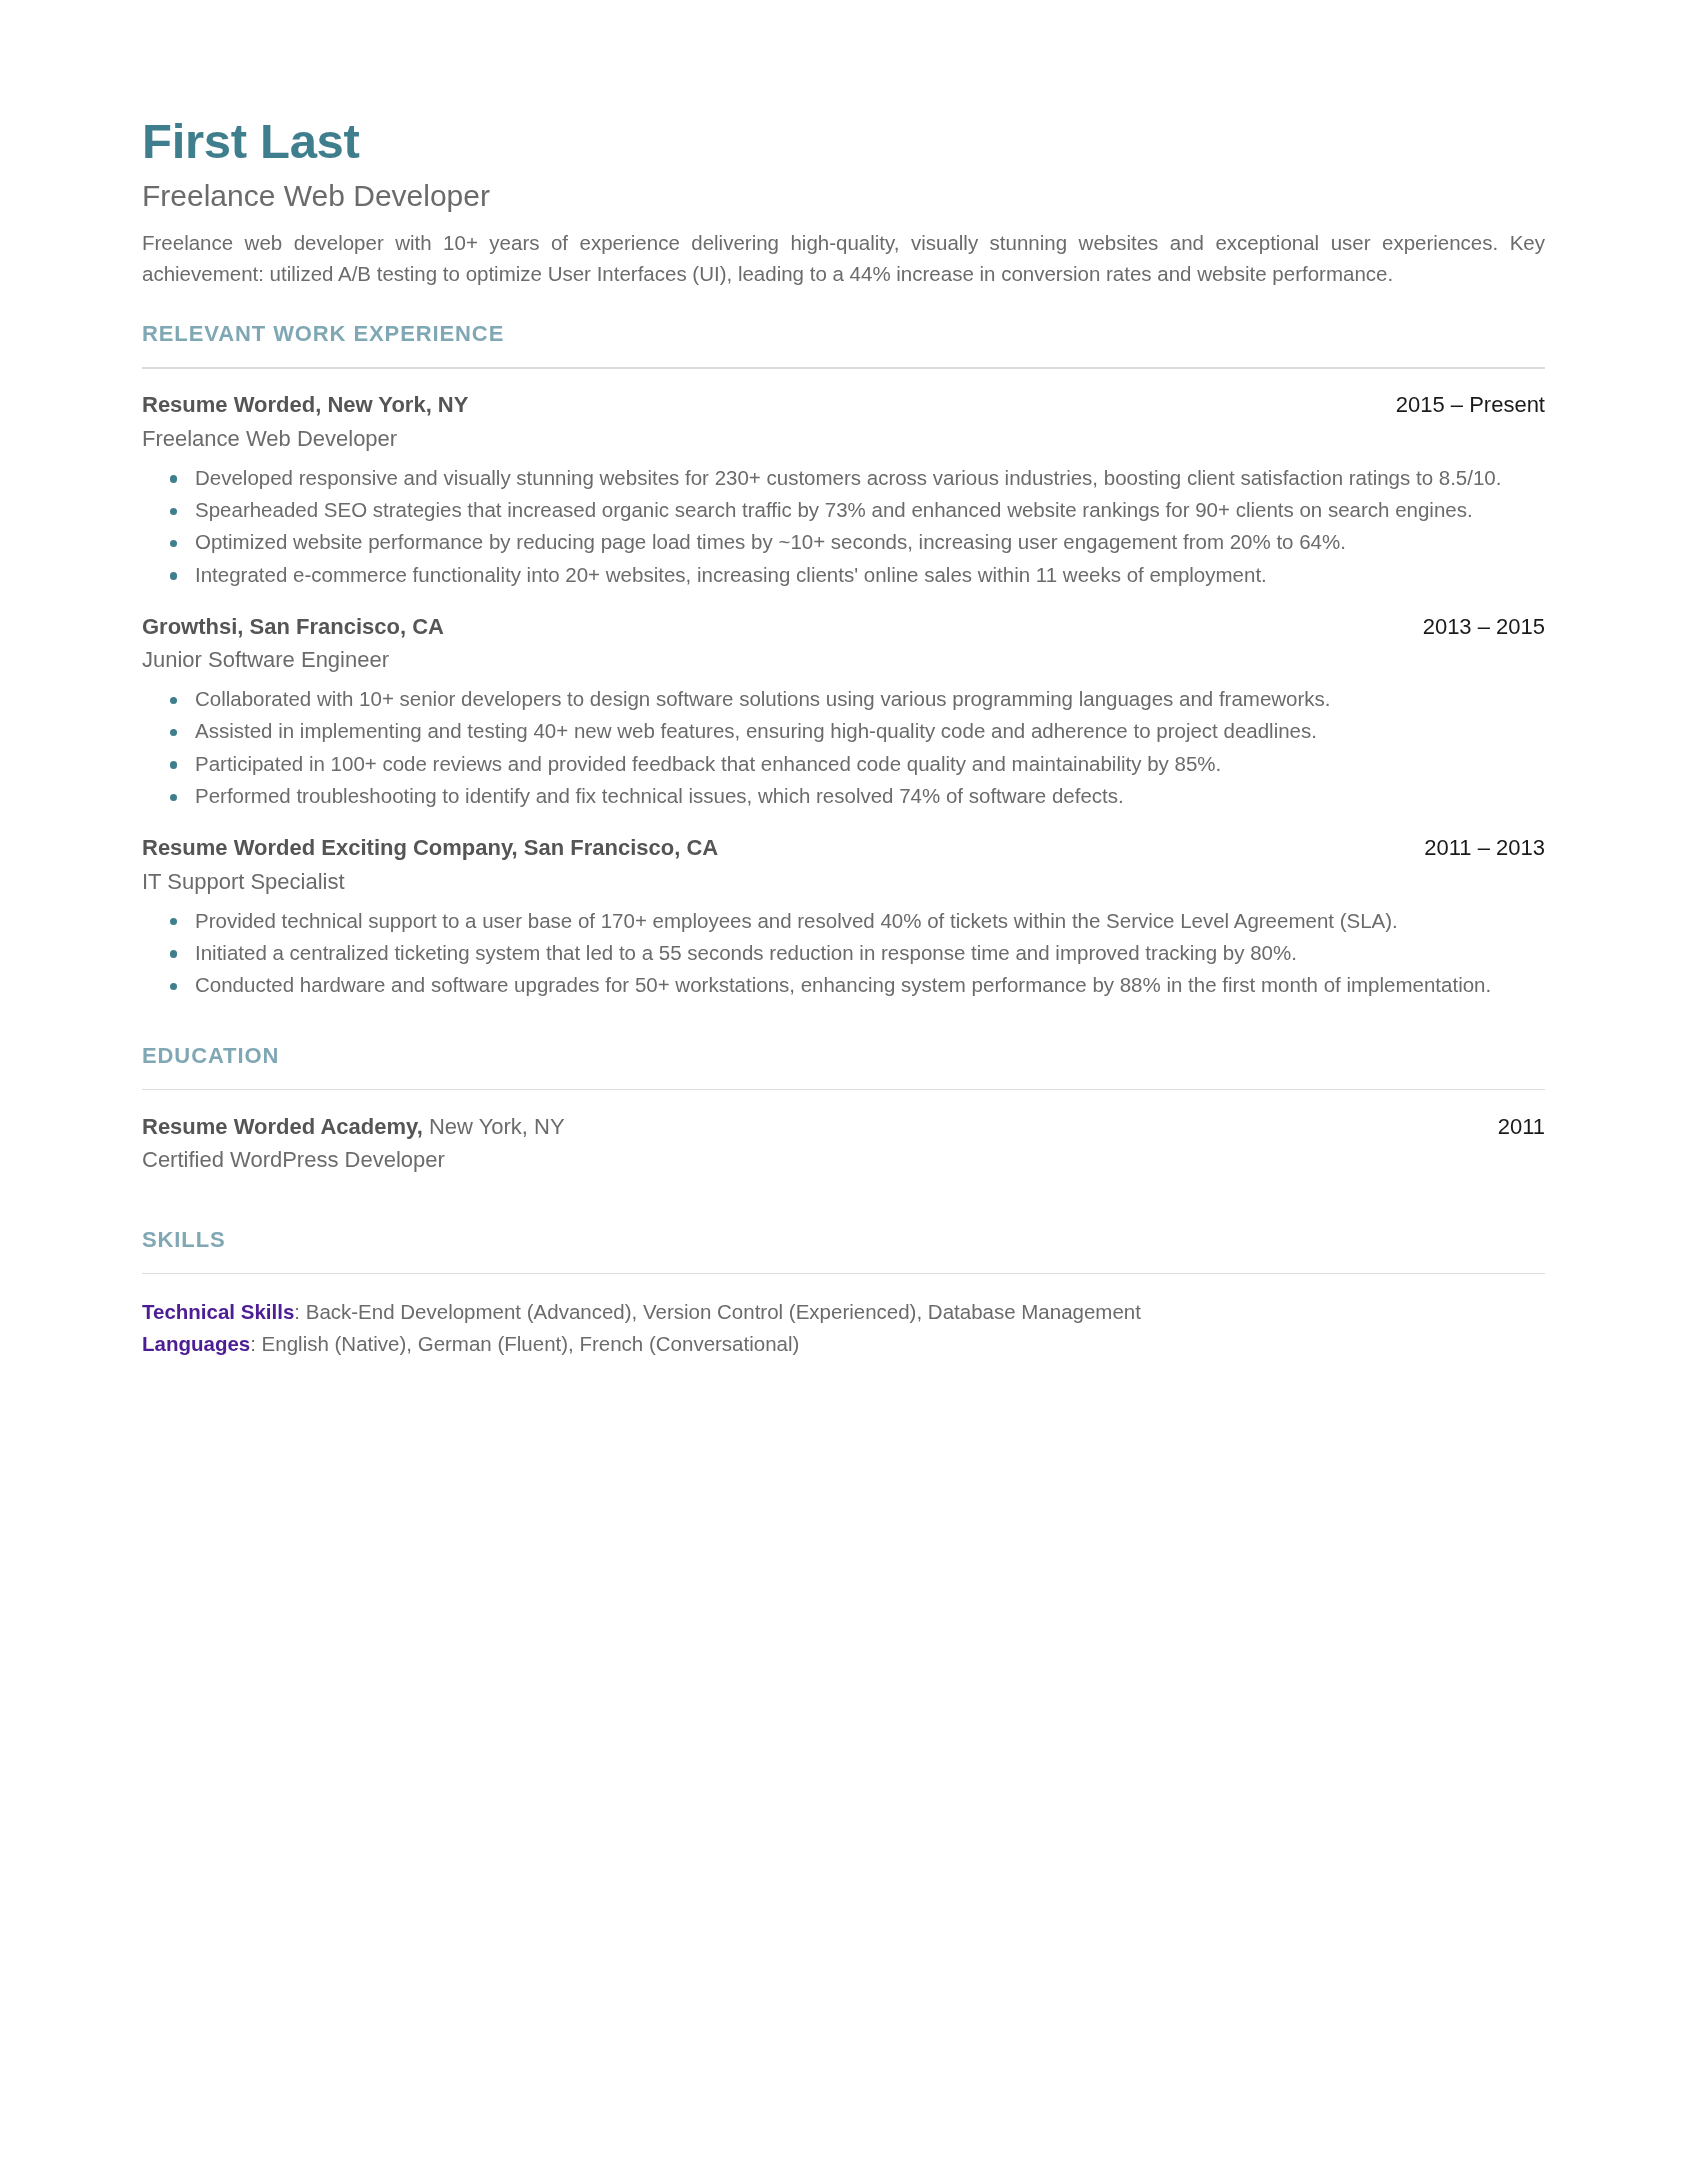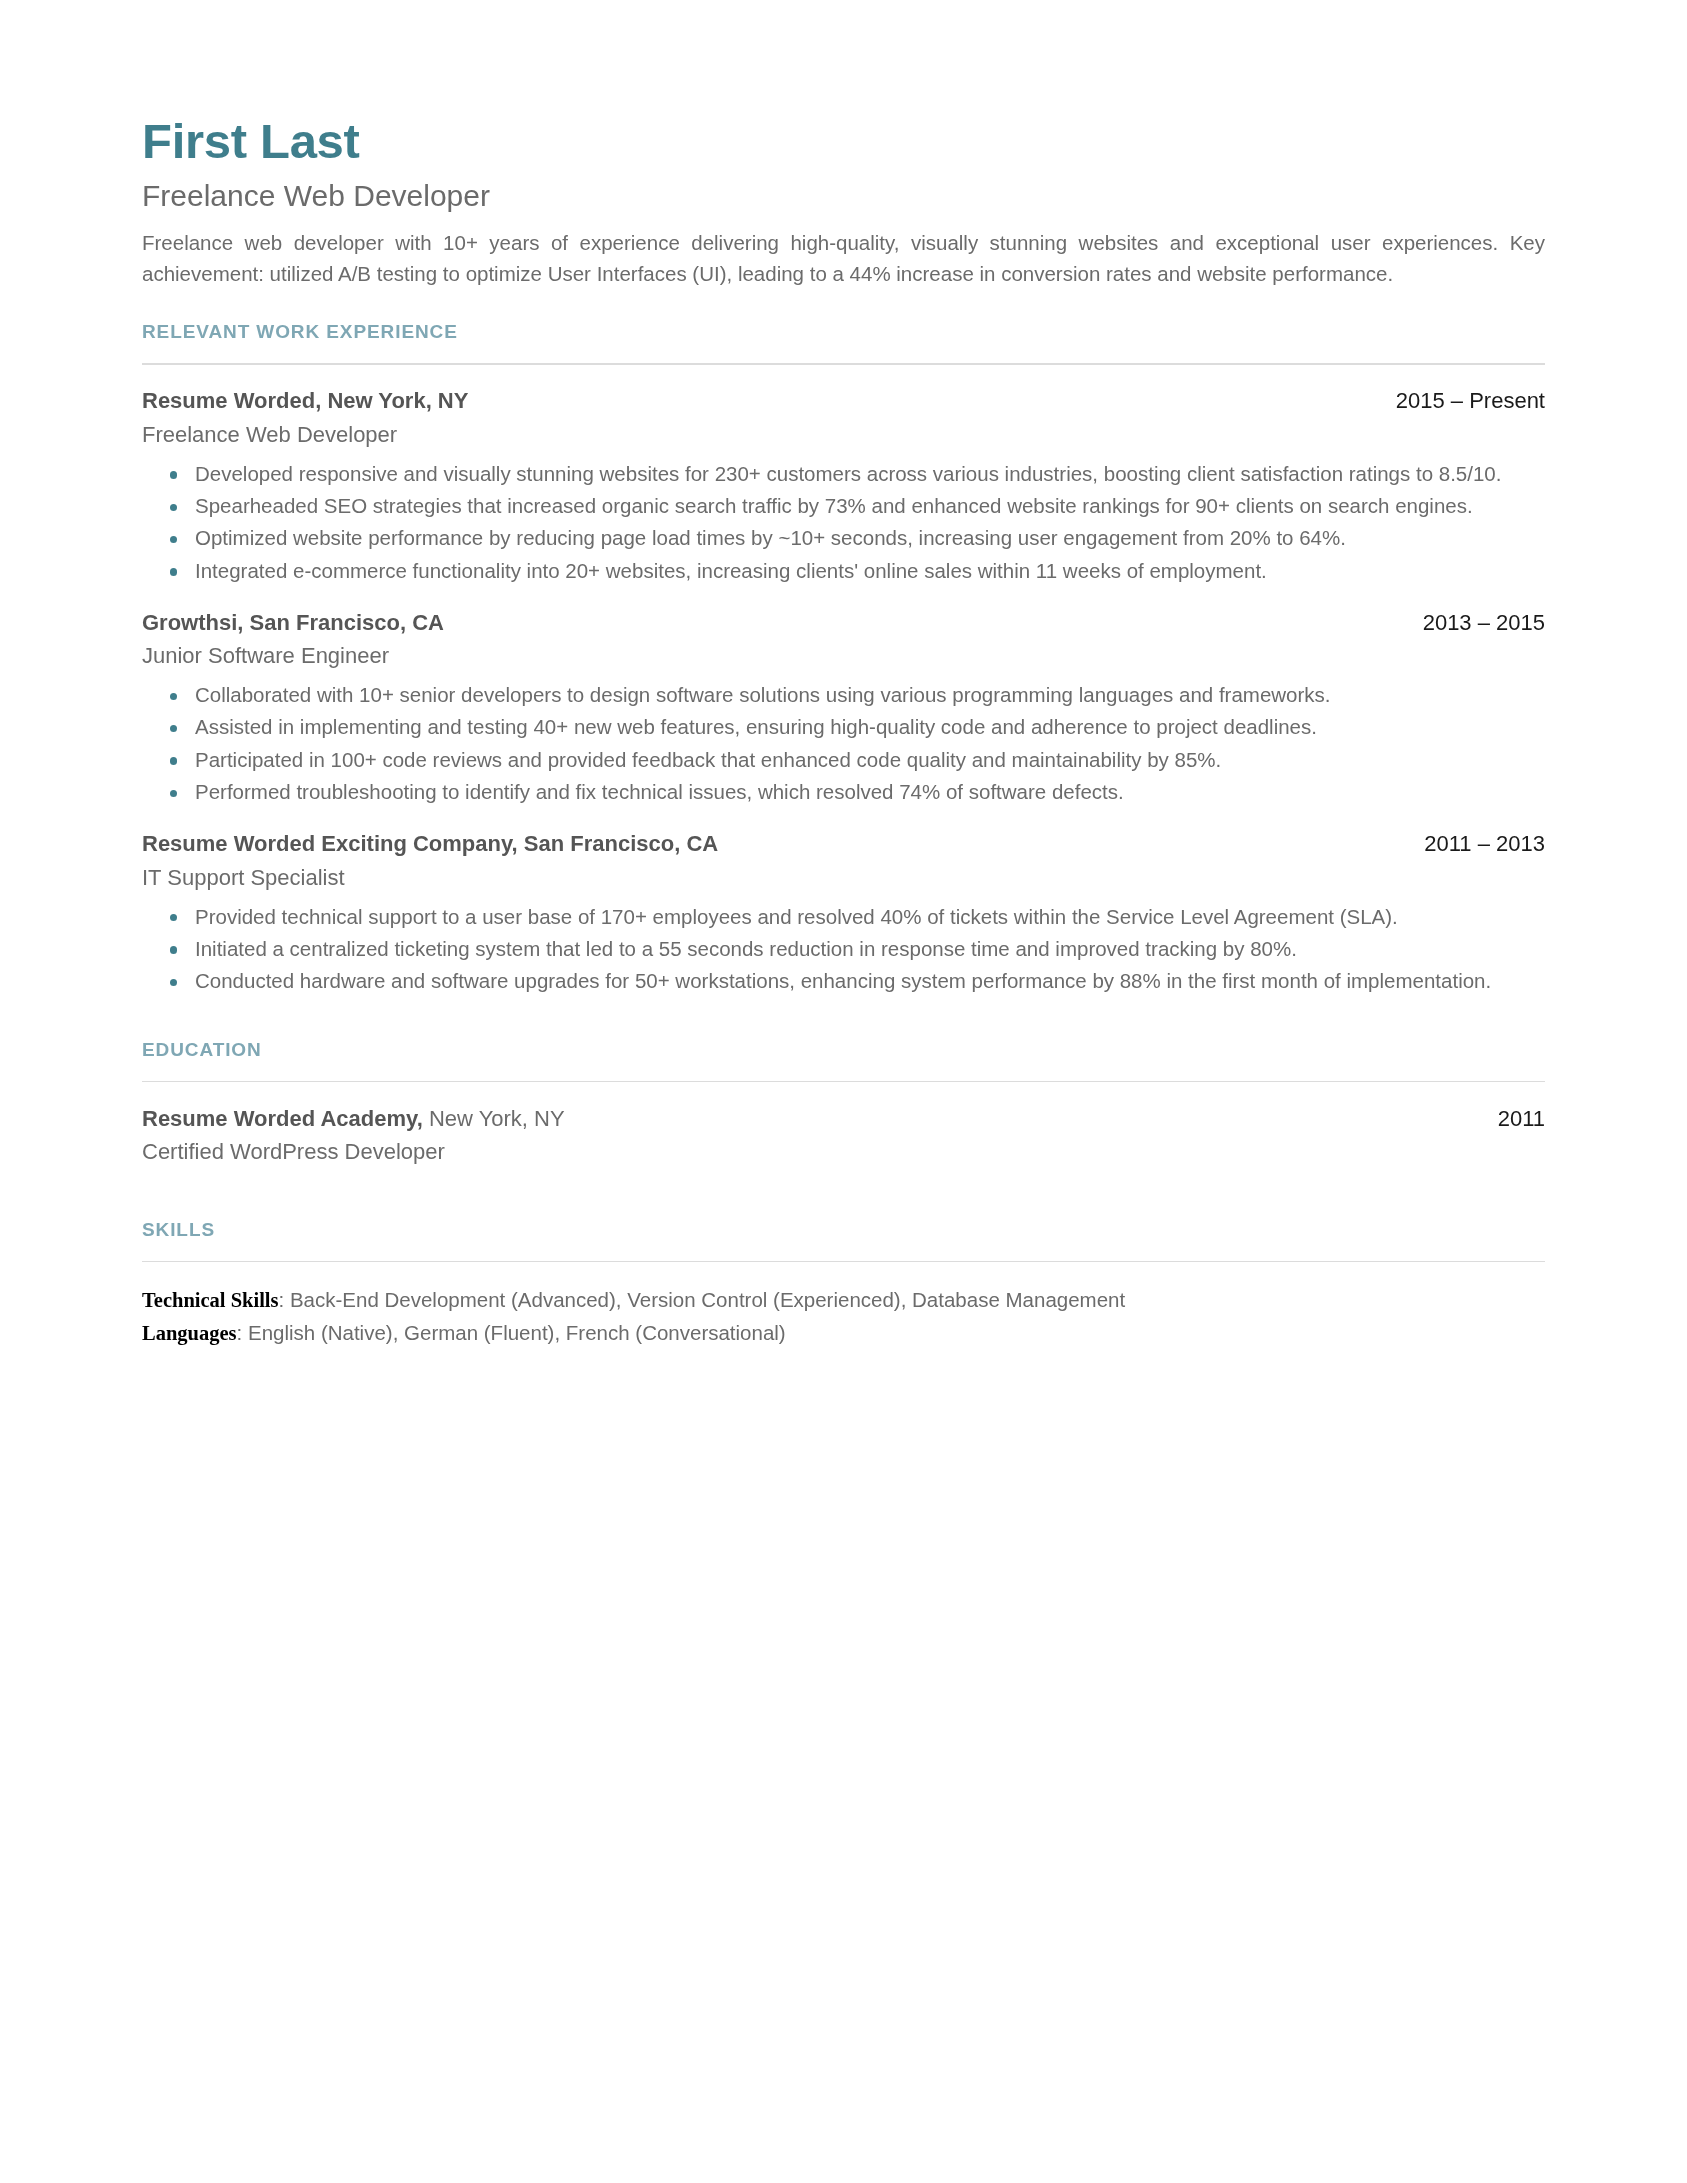--- a/index.html
+++ b/index.html
@@ -55,21 +55,21 @@
   .summary {
     font-size: 20.5px;
     color: #6b6b6b;
     line-height: 1.52;
     text-align: justify;
     margin: 0 0 32px 0;
   }
 
   
   .section-title {
-    font-size: 19px;
+    font-size: 22px;
     font-weight: bold;
     color: #7fa7b4;
     letter-spacing: 0.9px;
     text-transform: uppercase;
     margin: 0 0 20px 0;
   }
   .rule {
     height: 1.3px;
     background: #dcdcdc;
     width: 100%;
@@ -133,22 +133,21 @@
   }
 
   
   .skill-line {
     font-size: 20.5px;
     color: #6b6b6b;
     line-height: 1.52;
   }
   .skill-line .lbl {
     font-weight: bold;
-    color: #000000;
-    font-family: Liberation Serif, serif;
+    color: #4c1d95;
   }
   .space-lg { height: 29px; }
   .space-md { height: 20px; }
 </style>
 </head>
 <body>
 
 <div class="page">
   <div class="content">
 

